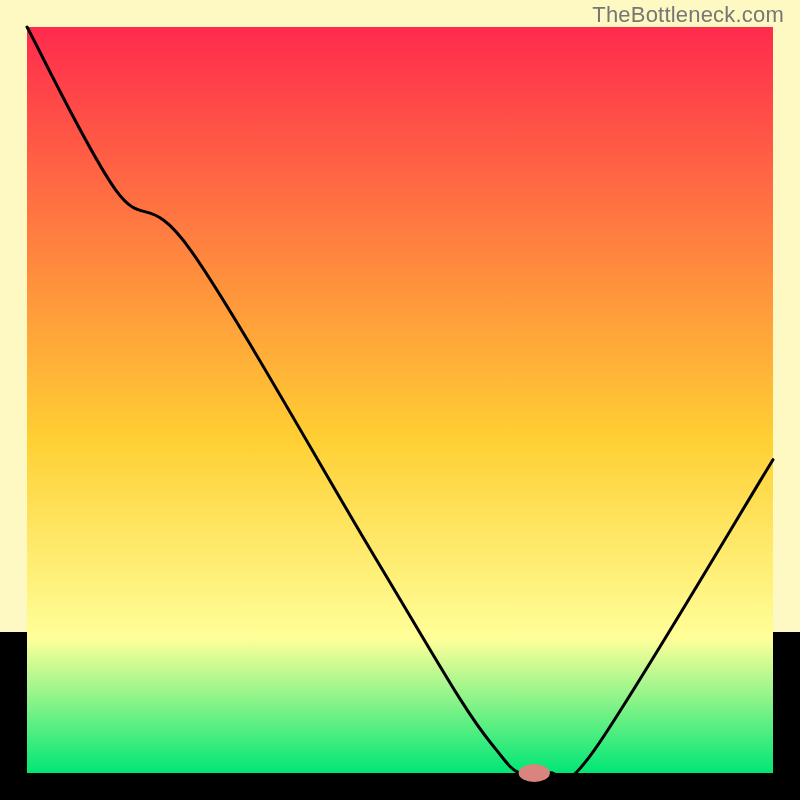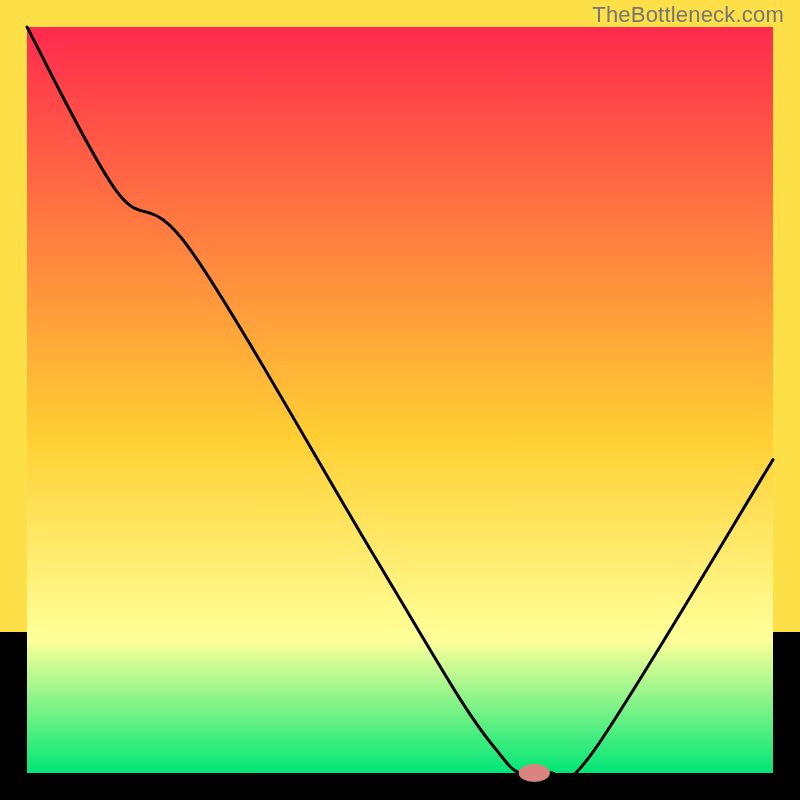--- a/index.html
+++ b/index.html
@@ -1,16 +1,16 @@
 <!DOCTYPE html>
 <html><head>
 <meta charset="utf-8">
 <style>
 html, body { margin: 0; padding: 0; width: 800px; height: 800px; background: #000; }
-.chart-wrap { position: relative; width: 800px; height: 632px; background: #fde047; }
+.chart-wrap { position: relative; width: 800px; height: 632px; background: #fef9c3; }
 svg.plot { position: absolute; left: 0; top: 0; }
 .brand {
   position: absolute;
   top: 2px;
   right: 16px;
   font-family: Arial, Helvetica, sans-serif;
   font-size: 22px;
   color: #767676;
   letter-spacing: 0.2px;
 }

